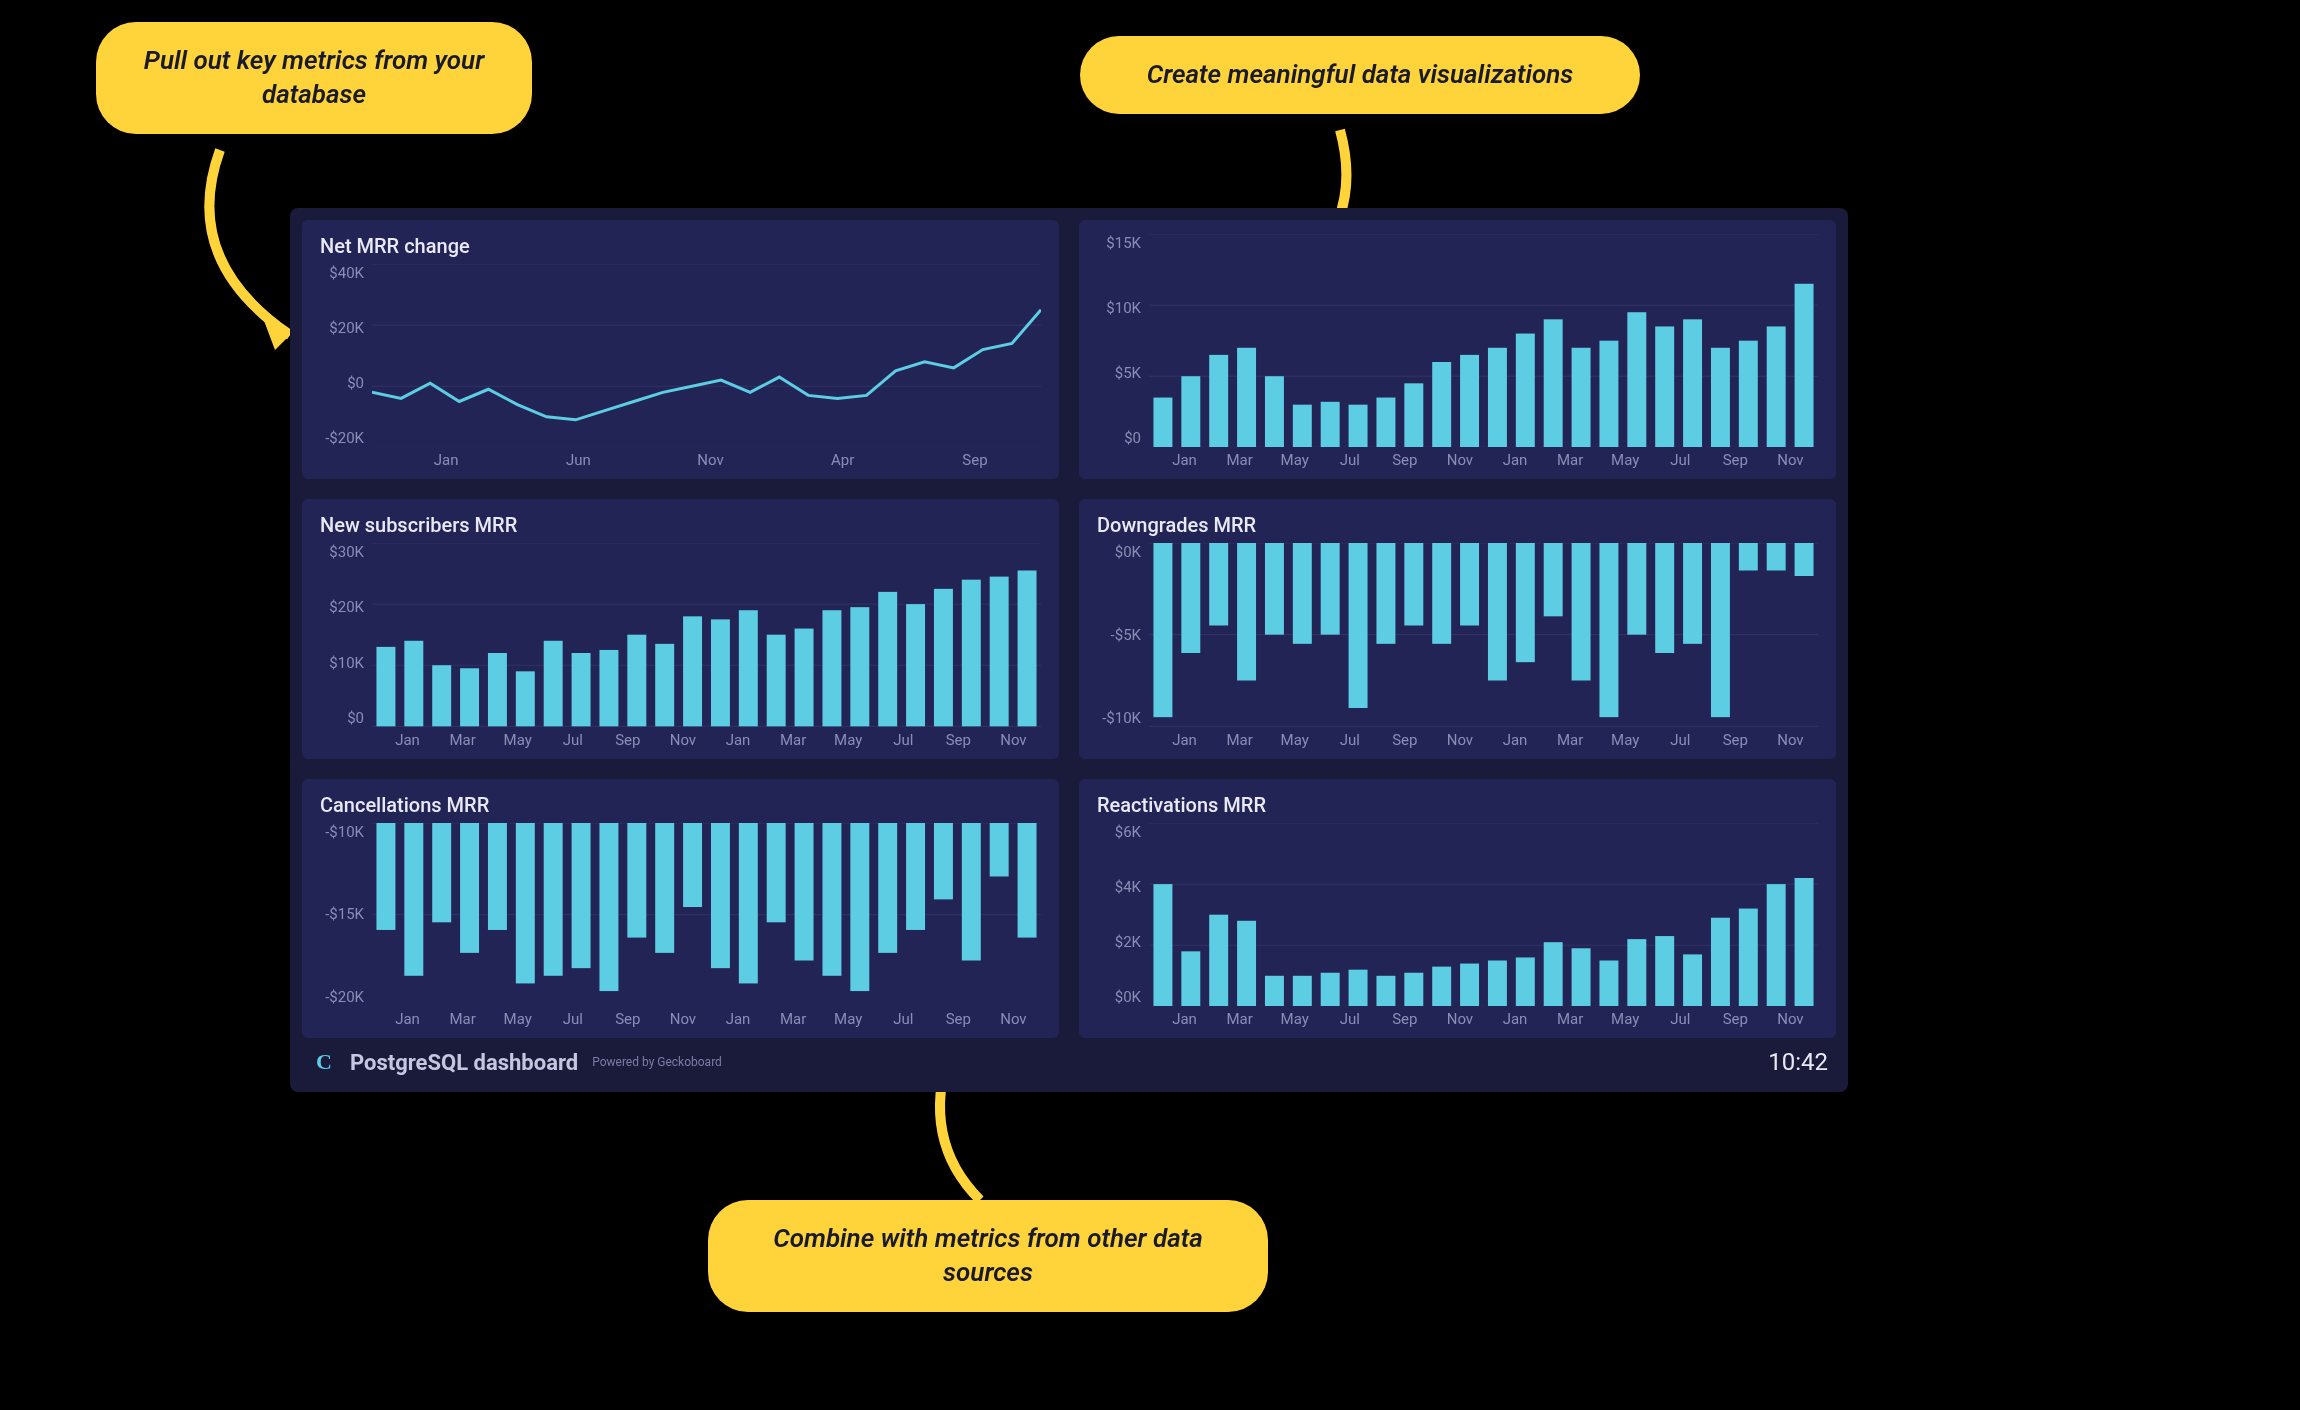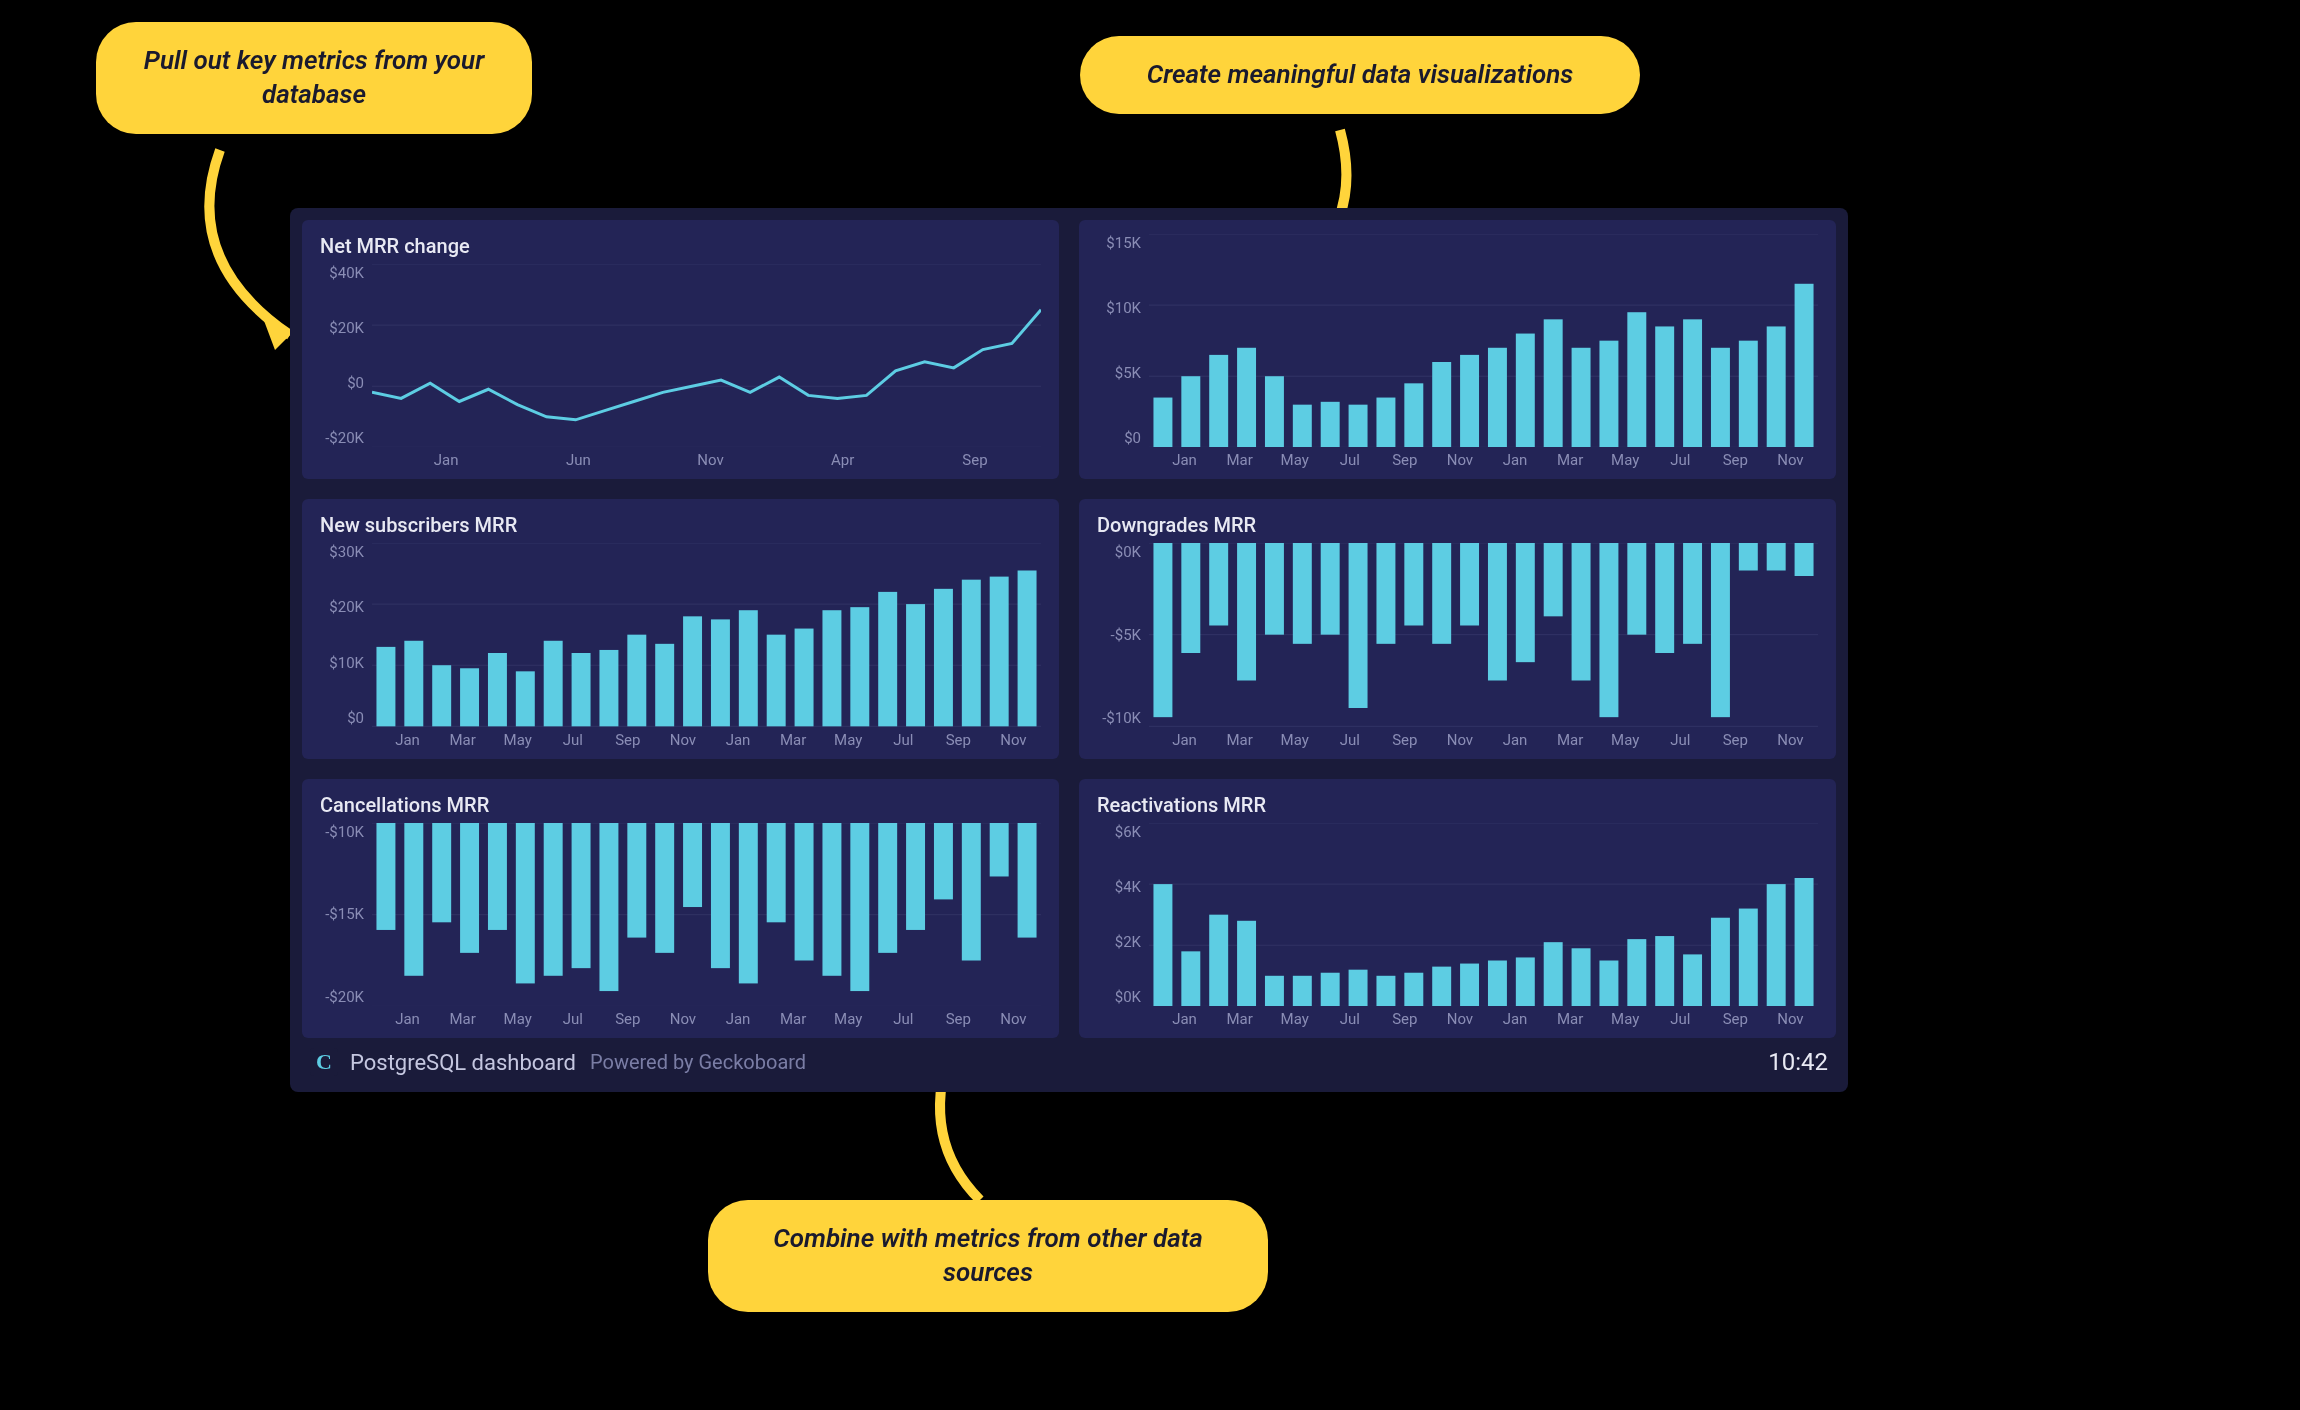--- a/index.html
+++ b/index.html
@@ -93,22 +93,22 @@
     border-radius: 4px;
     margin-right: 12px;
     display: inline-flex;
     align-items: center;
     justify-content: center;
     font-size: 22px;
     color: #5dcde3;
     font-weight: bold;
     font-family: Georgia, serif;
   }
-  .dash-title { font-size: 22px; font-weight: 400; margin-right: 14px; }
-  .powered { font-size: 20px; color: #7a7da5; }
+  .dash-title { font-size: 22px; font-weight: 700; margin-right: 14px; }
+  .powered { font-size: 12px; color: #7a7da5; }
   .clock { margin-left: auto; font-size: 24px; color: #e8e9f3; }
 
   
   .callout {
     position: absolute;
     background: #ffd43b;
     color: #1a1a2e;
     font-size: 26px;
     font-weight: 600;
     font-style: italic;

